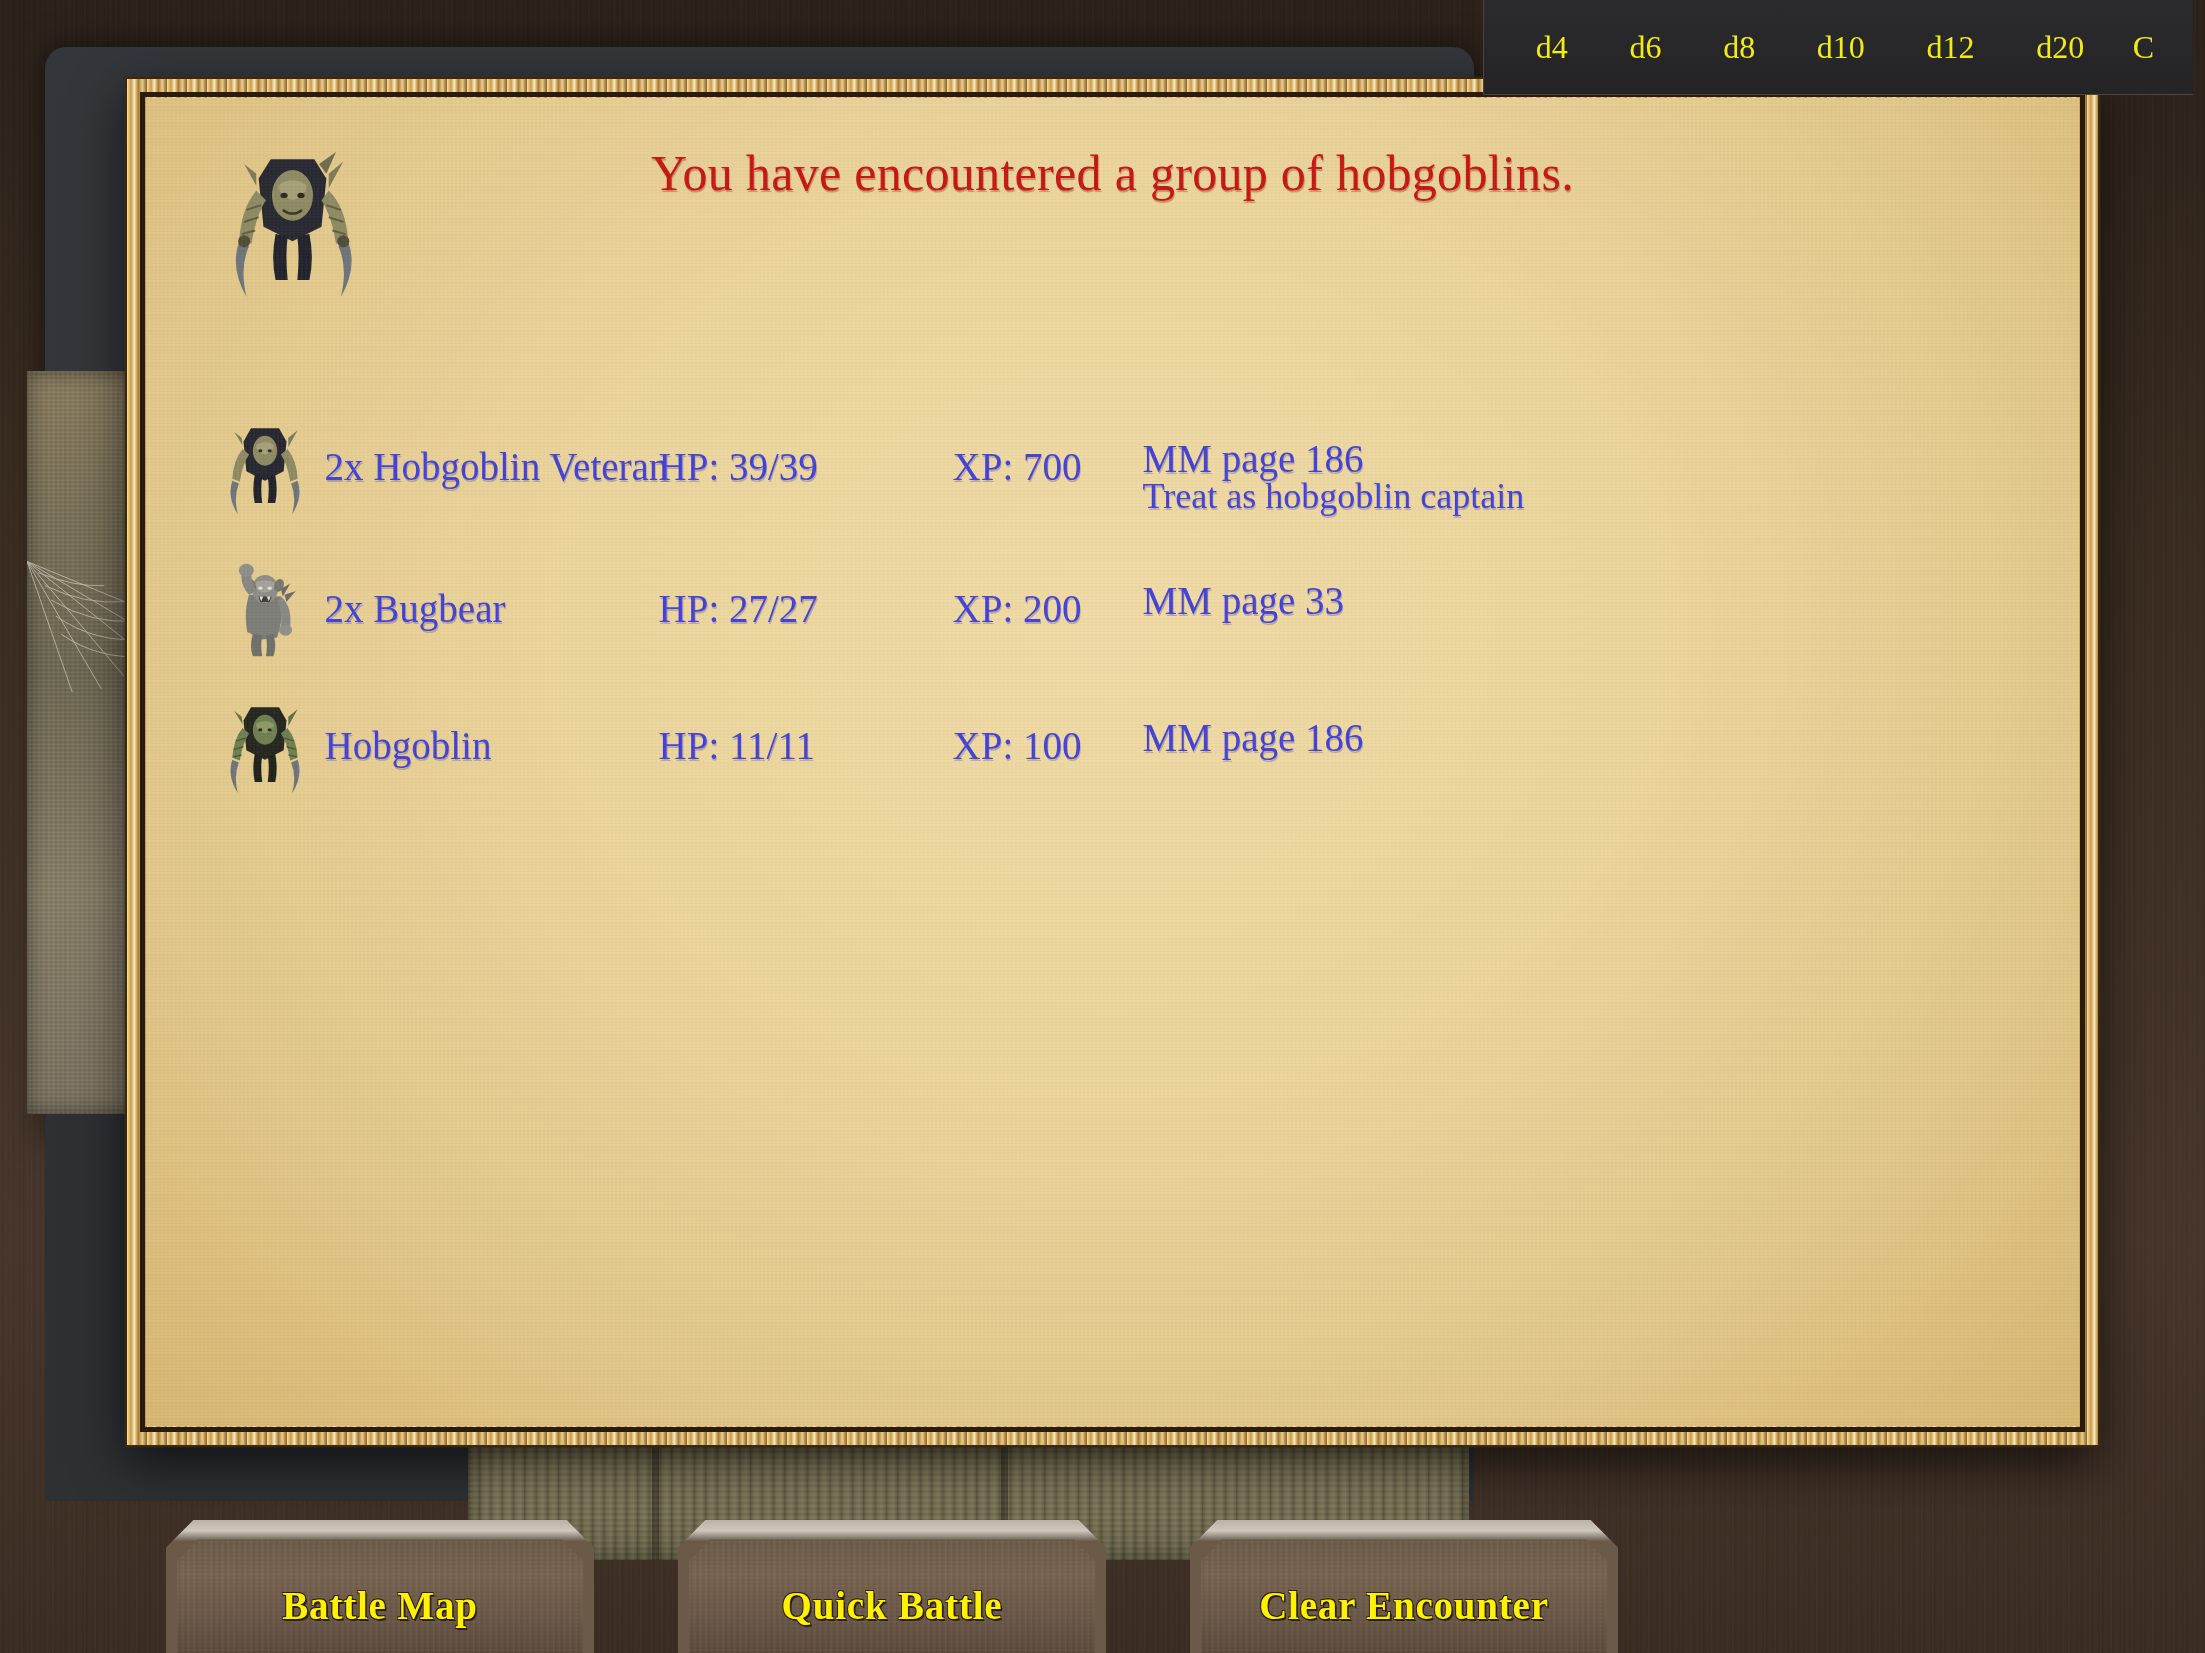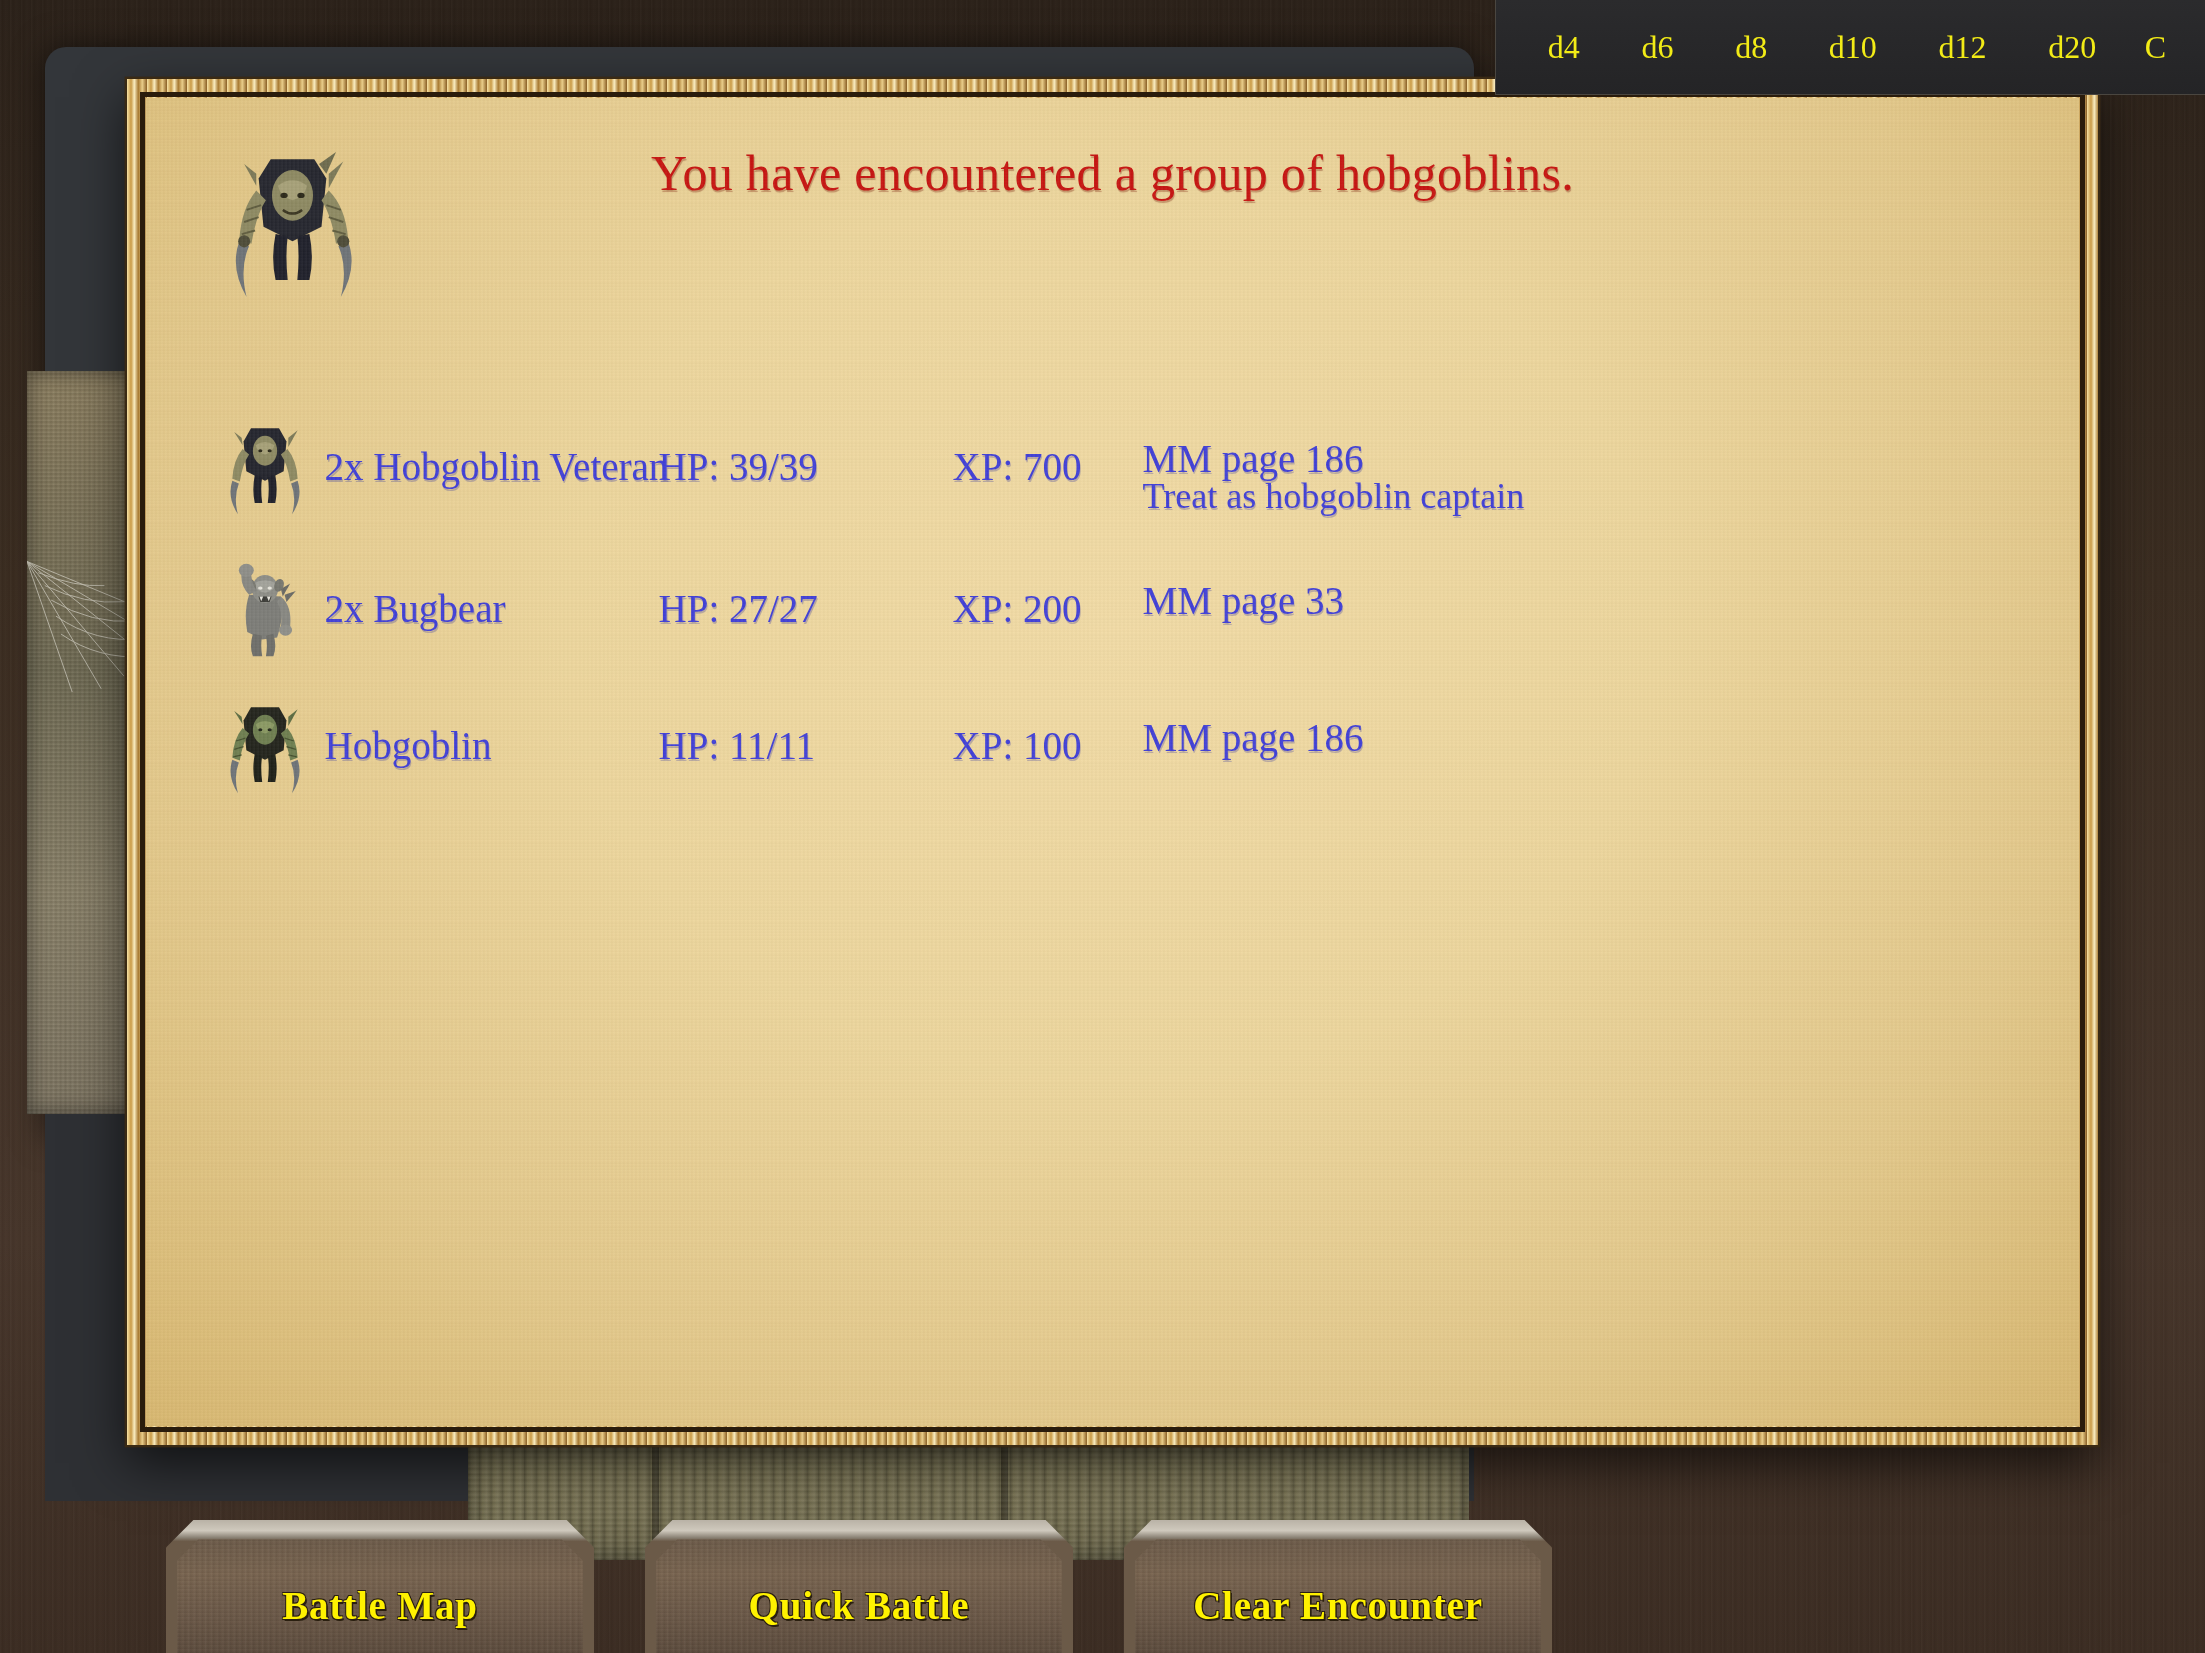--- a/index.html
+++ b/index.html
@@ -89,21 +89,21 @@
     position: absolute; inset: 0;
     background-image:
       repeating-linear-gradient(90deg, rgba(0,0,0,0.22) 0px, rgba(0,0,0,0.0) 3.2px, rgba(255,255,255,0.05) 7.3px, rgba(0,0,0,0.14) 11.3px),
       repeating-linear-gradient(0deg, rgba(0,0,0,0.10) 0px, rgba(255,255,255,0.05) 2.4px, rgba(0,0,0,0.08) 5.7px);
   }
   .stone-seam { position: absolute; top: 0; width: 7.3px; height: 100%; background: rgba(30,26,16,0.55); }
 
   
   .dice-bar {
     position: absolute;
-    right: 0; top: 0;
+    right: 12px; top: 0;
     width: 710px; height: 95px;
     background: linear-gradient(180deg, #2b2b2d 0%, #242426 100%);
     border-left: 1.6px solid #4a4640;
     border-bottom: 1.6px solid #4a4640;
     display: flex;
     align-items: center;
     padding: 0 21px 0 21px;
     z-index: 40;
   }
   .dice-btn {
@@ -244,21 +244,21 @@
   
   .button-bar {
     position: absolute;
     left: 0; bottom: 0;
     width: 2205px;
     height: 152px;
     z-index: 45;
     display: flex;
     align-items: flex-end;
     padding-left: 166px;
-    gap: 51px;
+    gap: 84px;
   }
   .game-btn {
     position: relative;
     width: 428px;
     height: 133px;
     clip-path: polygon(27.4px 0, calc(100% - 27.4px) 0, 100% 27.4px, 100% 100%, 0 100%, 0 27.4px);
     background:
       linear-gradient(180deg, #b9b2a6 0%, #cfc9bd 8%, #8d8578 13%, #6b5a48 16%, #6b5a48 100%);
     box-shadow: 0 -2.4px 8px rgba(0,0,0,0.5);
     cursor: pointer;

